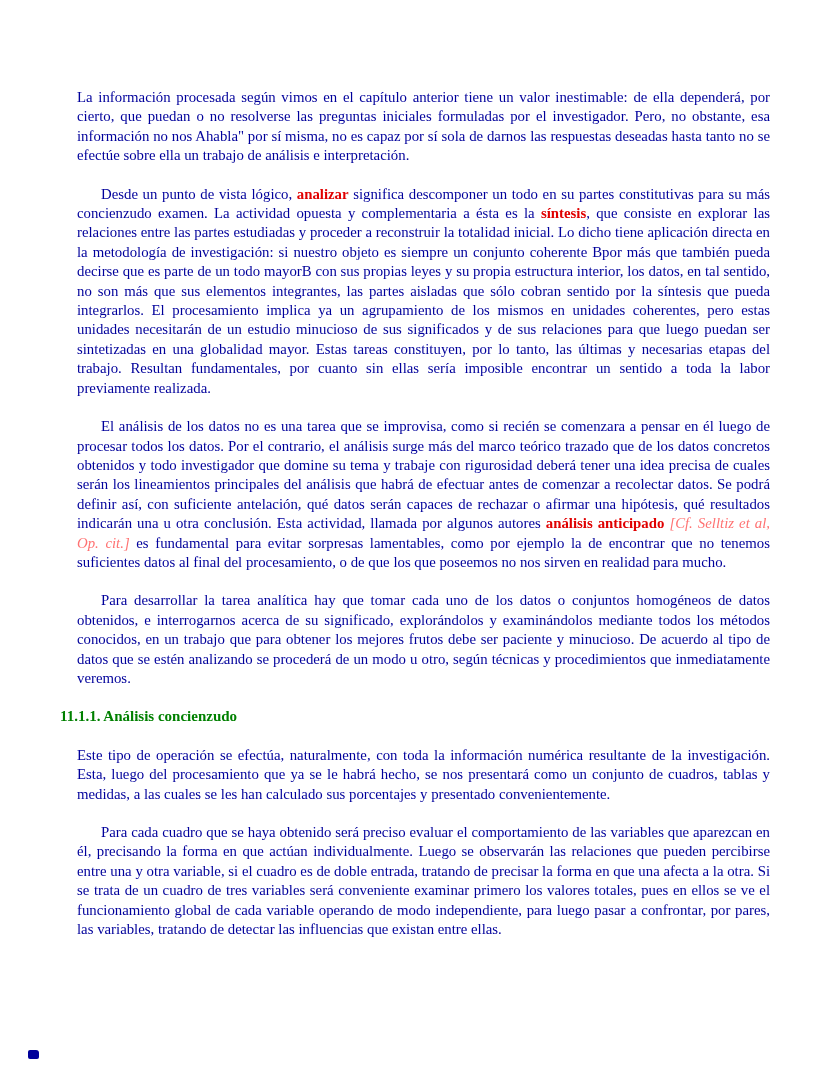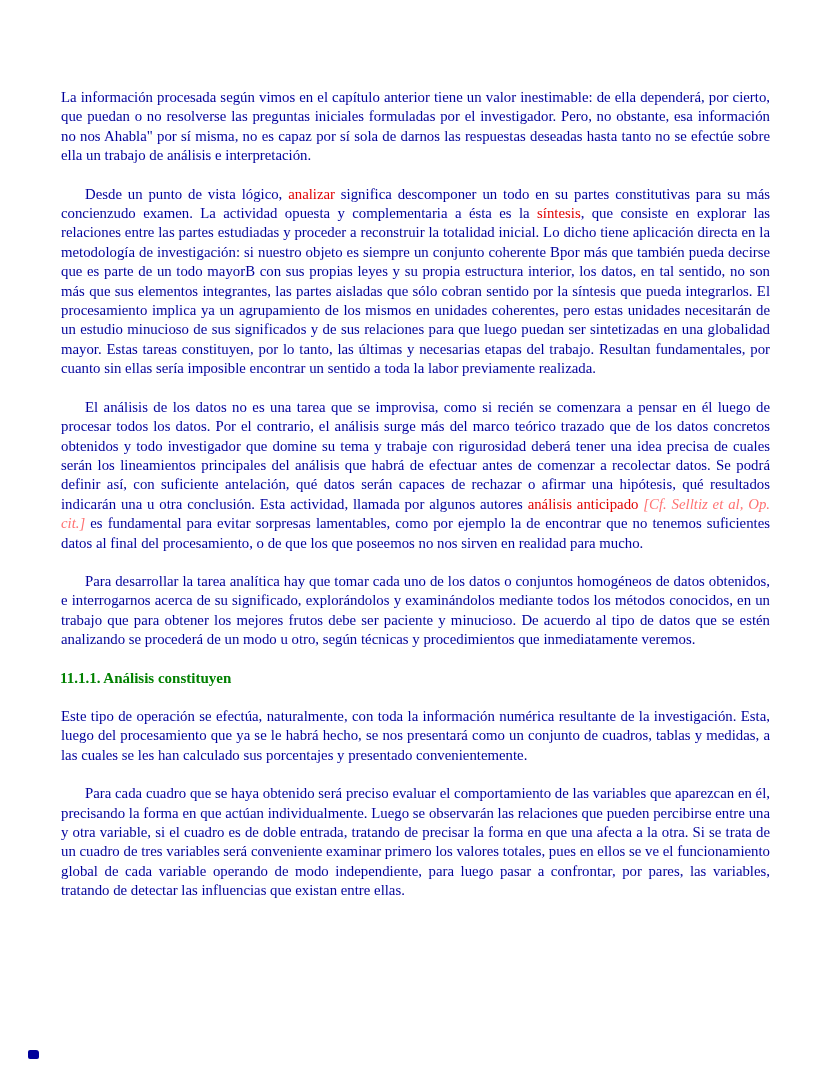--- a/index.html
+++ b/index.html
@@ -19,38 +19,38 @@
     position: absolute;
     top: 88px;
     left: 60px;
     width: 710px;
     color: var(--body-text, #00009b);
     font-size: 14.8px;
     line-height: 19.4px;
     text-align: justify;
   }
   .doc-body p {
-    margin: 0 0 19px 1px;
+    margin: 0 0 19px 17px;
   }
   .doc-body p.indented {
     text-indent: 24px;
   }
   .doc-body h3.section-heading {
     margin: 0 0 19px 0;
     font-size: 15px;
     font-weight: bold;
     color: var(--heading-green, #008000);
     text-align: left;
   }
   .run-normal {
     color: inherit;
   }
   .run-red-bold {
     color: var(--emphasis-red, #e00000);
-    font-weight: normal;
+    font-weight: bold;
   }
   .run-red {
     color: var(--citation-red, #ff7272);
     font-style: italic;
   }
   .run-red-italic {
     color: var(--citation-red, #ff7272);
     font-style: italic;
   }
   .corner-mark {
@@ -65,18 +65,18 @@
 </style>
 </head>
 <body>
 
 <div class="page">
   <div class="doc-body" id="doc-body">
       <p class=""><span class="run-normal">La información procesada según vimos en el capítulo anterior tiene un valor inestimable: de ella dependerá, por cierto, que puedan o no resolverse las preguntas iniciales formuladas por el investigador. Pero, no obstante, esa información no nos Ahabla" por sí misma, no es capaz por sí sola de darnos las respuestas deseadas hasta tanto no se efectúe sobre ella un trabajo de análisis e interpretación.</span></p>
       <p class="indented"><span class="run-normal">Desde un punto de vista lógico, </span><span class="run-red-bold">analizar</span><span class="run-normal"> significa descomponer un todo en su partes constitutivas para su más concienzudo examen. La actividad opuesta y complementaria a ésta es la </span><span class="run-red-bold">síntesis</span><span class="run-normal">, que consiste en explorar las relaciones entre las partes estudiadas y proceder a reconstruir la totalidad inicial. Lo dicho tiene aplicación directa en la metodología de investigación: si nuestro objeto es siempre un conjunto coherente Bpor más que también pueda decirse que es parte de un todo mayorB con sus propias leyes y su propia estructura interior, los datos, en tal sentido, no son más que sus elementos integrantes, las partes aisladas que sólo cobran sentido por la síntesis que pueda integrarlos. El procesamiento implica ya un agrupamiento de los mismos en unidades coherentes, pero estas unidades necesitarán de un estudio minucioso de sus significados y de sus relaciones para que luego puedan ser sintetizadas en una globalidad mayor. Estas tareas constituyen, por lo tanto, las últimas y necesarias etapas del trabajo. Resultan fundamentales, por cuanto sin ellas sería imposible encontrar un sentido a toda la labor previamente realizada.</span></p>
       <p class="indented"><span class="run-normal">El análisis de los datos no es una tarea que se improvisa, como si recién se comenzara a pensar en él luego de procesar todos los datos. Por el contrario, el análisis surge más del marco teórico trazado que de los datos concretos obtenidos y todo investigador que domine su tema y trabaje con rigurosidad deberá tener una idea precisa de cuales serán los lineamientos principales del análisis que habrá de efectuar antes de comenzar a recolectar datos. Se podrá definir así, con suficiente antelación, qué datos serán capaces de rechazar o afirmar una hipótesis, qué resultados indicarán una u otra conclusión. Esta actividad, llamada por algunos autores </span><span class="run-red-bold">análisis anticipado</span><span class="run-normal"> </span><span class="run-red">[Cf. Selltiz et al, </span><span class="run-red-italic">Op. cit.</span><span class="run-red">]</span><span class="run-normal"> es fundamental para evitar sorpresas lamentables, como por ejemplo la de encontrar que no tenemos suficientes datos al final del procesamiento, o de que los que poseemos no nos sirven en realidad para mucho.</span></p>
       <p class="indented"><span class="run-normal">Para desarrollar la tarea analítica hay que tomar cada uno de los datos o conjuntos homogéneos de datos obtenidos, e interrogarnos acerca de su significado, explorándolos y examinándolos mediante todos los métodos conocidos, en un trabajo que para obtener los mejores frutos debe ser paciente y minucioso. De acuerdo al tipo de datos que se estén analizando se procederá de un modo u otro, según técnicas y procedimientos que inmediatamente veremos.</span></p>
-      <h3 class="section-heading">11.1.1. Análisis constituyen</h3>
+      <h3 class="section-heading">11.1.1. Análisis concienzudo</h3>
       <p class=""><span class="run-normal">Este tipo de operación se efectúa, naturalmente, con toda la información numérica resultante de la investigación. Esta, luego del procesamiento que ya se le habrá hecho, se nos presentará como un conjunto de cuadros, tablas y medidas, a las cuales se les han calculado sus porcentajes y presentado convenientemente.</span></p>
       <p class="indented"><span class="run-normal">Para cada cuadro que se haya obtenido será preciso evaluar el comportamiento de las variables que aparezcan en él, precisando la forma en que actúan individualmente. Luego se observarán las relaciones que pueden percibirse entre una y otra variable, si el cuadro es de doble entrada, tratando de precisar la forma en que una afecta a la otra. Si se trata de un cuadro de tres variables será conveniente examinar primero los valores totales, pues en ellos se ve el funcionamiento global de cada variable operando de modo independiente, para luego pasar a confrontar, por pares, las variables, tratando de detectar las influencias que existan entre ellas.</span></p>
     </div>
   <div class="corner-mark"></div>
 </div>
 
 </body></html>

